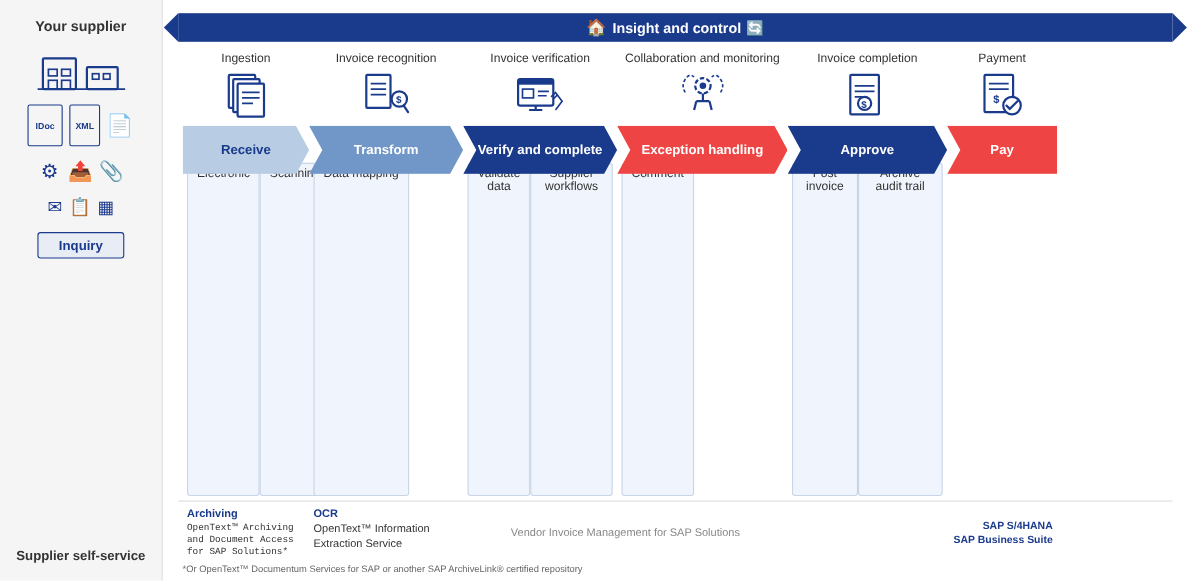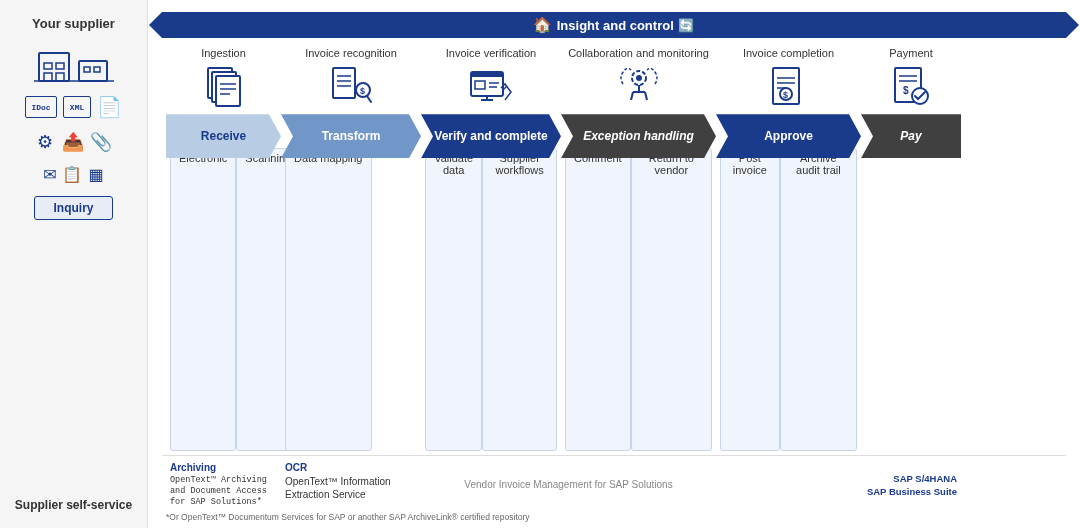--- a/index.html
+++ b/index.html
@@ -39,30 +39,29 @@
 
     .sidebar-icons-row {
       display: flex;
       gap: 6px;
       align-items: center;
       justify-content: center;
     }
 
     .icon-box {
       width: 28px;
-      height: 22px;
+      height: 38px;
       border: 1.5px solid #1a3a8c;
       border-radius: 2px;
       display: flex;
       align-items: center;
       justify-content: center;
       font-size: 9px;
       color: #1a3a8c;
       font-weight: bold;
-      font-family: Liberation Mono, monospace;
     }
 
     .sidebar-icons-grid {
       display: grid;
       grid-template-columns: 1fr 1fr 1fr;
       gap: 6px;
       justify-items: center;
     }
 
     .sidebar-email-row {
@@ -209,23 +208,22 @@
       background: #7196c8;
       color: white;
     }
 
     .process-step.dark {
       background: #1a3a8c;
       color: white;
     }
 
     .process-step.darkest {
-      background: #404040;
+      background: #ef4444;
       color: white;
-      font-style: italic;
     }
 
     
     .chevron {
       clip-path: polygon(0 0, calc(100% - 12px) 0, 100% 50%, calc(100% - 12px) 100%, 0 100%, 12px 50%);
     }
 
     .chevron-first {
       clip-path: polygon(0 0, calc(100% - 12px) 0, 100% 50%, calc(100% - 12px) 100%, 0 100%);
     }
@@ -432,21 +430,20 @@
       <div class="detail-item">Data mapping</div>
     </div>
 
     <div class="details-col">
       <div class="detail-item">Validate data</div>
       <div class="detail-item">Supplier workflows</div>
     </div>
 
     <div class="details-col">
       <div class="detail-item">Comment</div>
-      <div class="detail-item">Return to vendor</div>
     </div>
 
     <div class="details-col">
       <div class="detail-item">Post invoice</div>
       <div class="detail-item">Archive audit trail</div>
     </div>
 
     <div class="details-col">
     </div>
 

